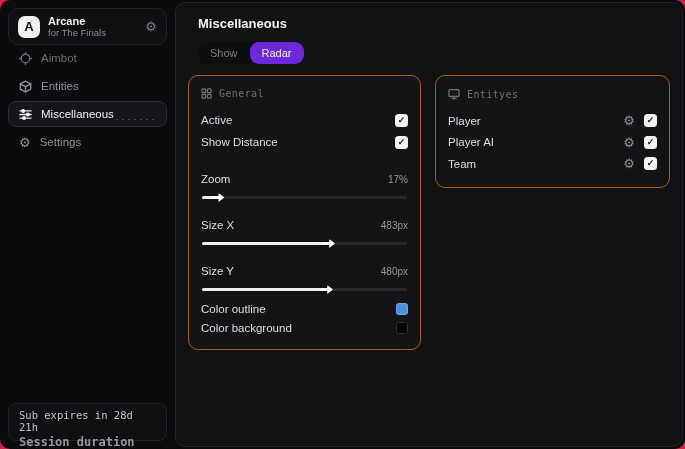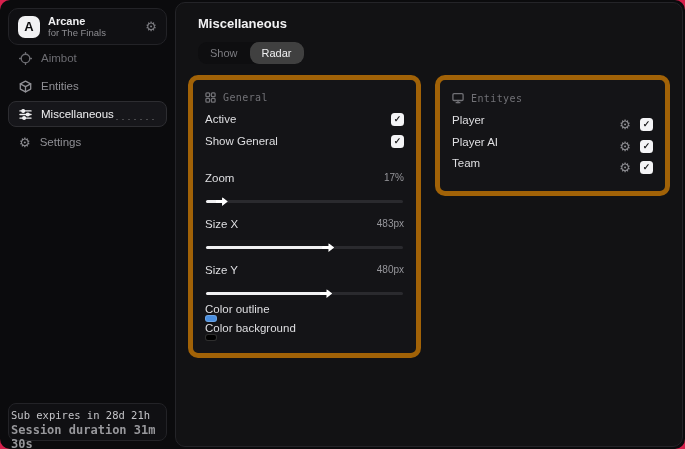--- a/index.html
+++ b/index.html
@@ -54,21 +54,21 @@
   }
   .nav-item svg { flex:0 0 auto; }
   .nav-dots {
     position:absolute; right:8px; bottom:4px;
     width:44px; height:5px;
     background-image:radial-gradient(circle, rgba(255,255,255,.22) 1px, transparent 1.1px);
     background-size:6px 5px;
   }
   .footer-card {
     position:absolute; left:8px; right:8px; bottom:8px;
-    height:38px; padding:5px 2px;
+    height:38px; padding:5px 10px;
     background:#101013; border:1px solid #232327; border-radius:8px;
     font-family:"DejaVu Sans Mono", monospace;
   }
   .footer-line1 { font-size:10.5px; color:#c4c4c8; }
   .footer-line2 { font-size:12px; font-weight:bold; color:#97979b; margin-top:2px; }
   
   .main {
     position:absolute; left:175px; top:2px; right:2px; bottom:2px;
     background:#121214;
     border:1px solid #242428; border-radius:10px;
@@ -76,36 +76,36 @@
   }
   .page-title { margin-left:10px; font-size:13px; font-weight:bold; color:#f2f2f4; }
   .tabbar {
     display:inline-flex; margin:11px 0 0 10px;
     background:#0e0e10; border-radius:9px;
   }
   .tab {
     padding:5px 12px; border-radius:9px;
     font-size:11px; color:#7d7d82; cursor:default;
   }
-  .tab.active { background:#404040; color:#f0f0f2; }
+  .tab.active { background:#6d28d9; color:#f0f0f2; }
   .cards { display:flex; align-items:flex-start; gap:14px; margin-top:11px; }
   .card {
-    background:#141417; border:5px solid #a16207; border-radius:10px;
+    background:#141417; border:1px solid #a16207; border-radius:10px;
     padding:10px 12px 12px;
   }
   .card-general  { width:236px; }
   .card-entities { width:238px; }
   .card-head {
     display:flex; align-items:center; gap:7px;
     margin:2px 0 10px; color:#717176;
     font-family:"DejaVu Sans Mono", monospace;
     font-size:10px; letter-spacing:.4px;
   }
   .row {
-    display:flex; justify-content:space-between;
+    display:flex; align-items:center; justify-content:space-between;
     height:22px;
   }
   .row-label { font-size:11.5px; color:#dfdfe2; }
   .row-value { font-size:10px; color:#96969b; }
   .checkbox {
     width:13px; height:13px; border-radius:3.5px;
     background:#f4f4f6; color:#141416;
     font-size:9px; font-weight:bold; line-height:13px; text-align:center;
     cursor:default;
   }
@@ -116,21 +116,21 @@
   }
   .slider-fill {
     position:absolute; left:0; top:0; bottom:0;
     background:#f0f0f2; border-radius:2px;
   }
   .slider-thumb {
     position:absolute; top:50%; transform:translate(-2px,-50%);
     width:12px; height:9px; background:#ffffff;
     clip-path:polygon(0 34%, 52% 34%, 52% 0, 100% 50%, 52% 100%, 52% 66%, 0 66%);
   }
-  .color-row { height:19px;flex-direction:column; }
+  .color-row { height:19px; }
   .swatch {
     width:12px; height:12px; border-radius:3px;
     border:1px solid rgba(255,255,255,.18); cursor:default;
   }
   .ent-row { height:21.5px; }
   .ent-controls { display:flex; align-items:center; gap:9px; }
   .row-gear { color:#8d8d92; font-size:13px; line-height:1; cursor:default; }
   .icon-svg { stroke:currentColor; fill:none; stroke-width:1.4; stroke-linecap:round; stroke-linejoin:round; }
 </style>
 </head>
@@ -215,21 +215,21 @@
             </svg>
           <span>General</span>
         </div>
 
         <div class="row">
           <span class="row-label">Active</span>
           <span class="checkbox">✓</span>
         </div>
 
         <div class="row">
-          <span class="row-label">Show General</span>
+          <span class="row-label">Show Distance</span>
           <span class="checkbox">✓</span>
         </div>
 
         <div class="slider-row">
           <div class="row">
             <span class="row-label">Zoom</span>
             <span class="row-value">17%</span>
           </div>
           <div class="slider-track">
             <div class="slider-fill" style="width: 6%;"></div>

